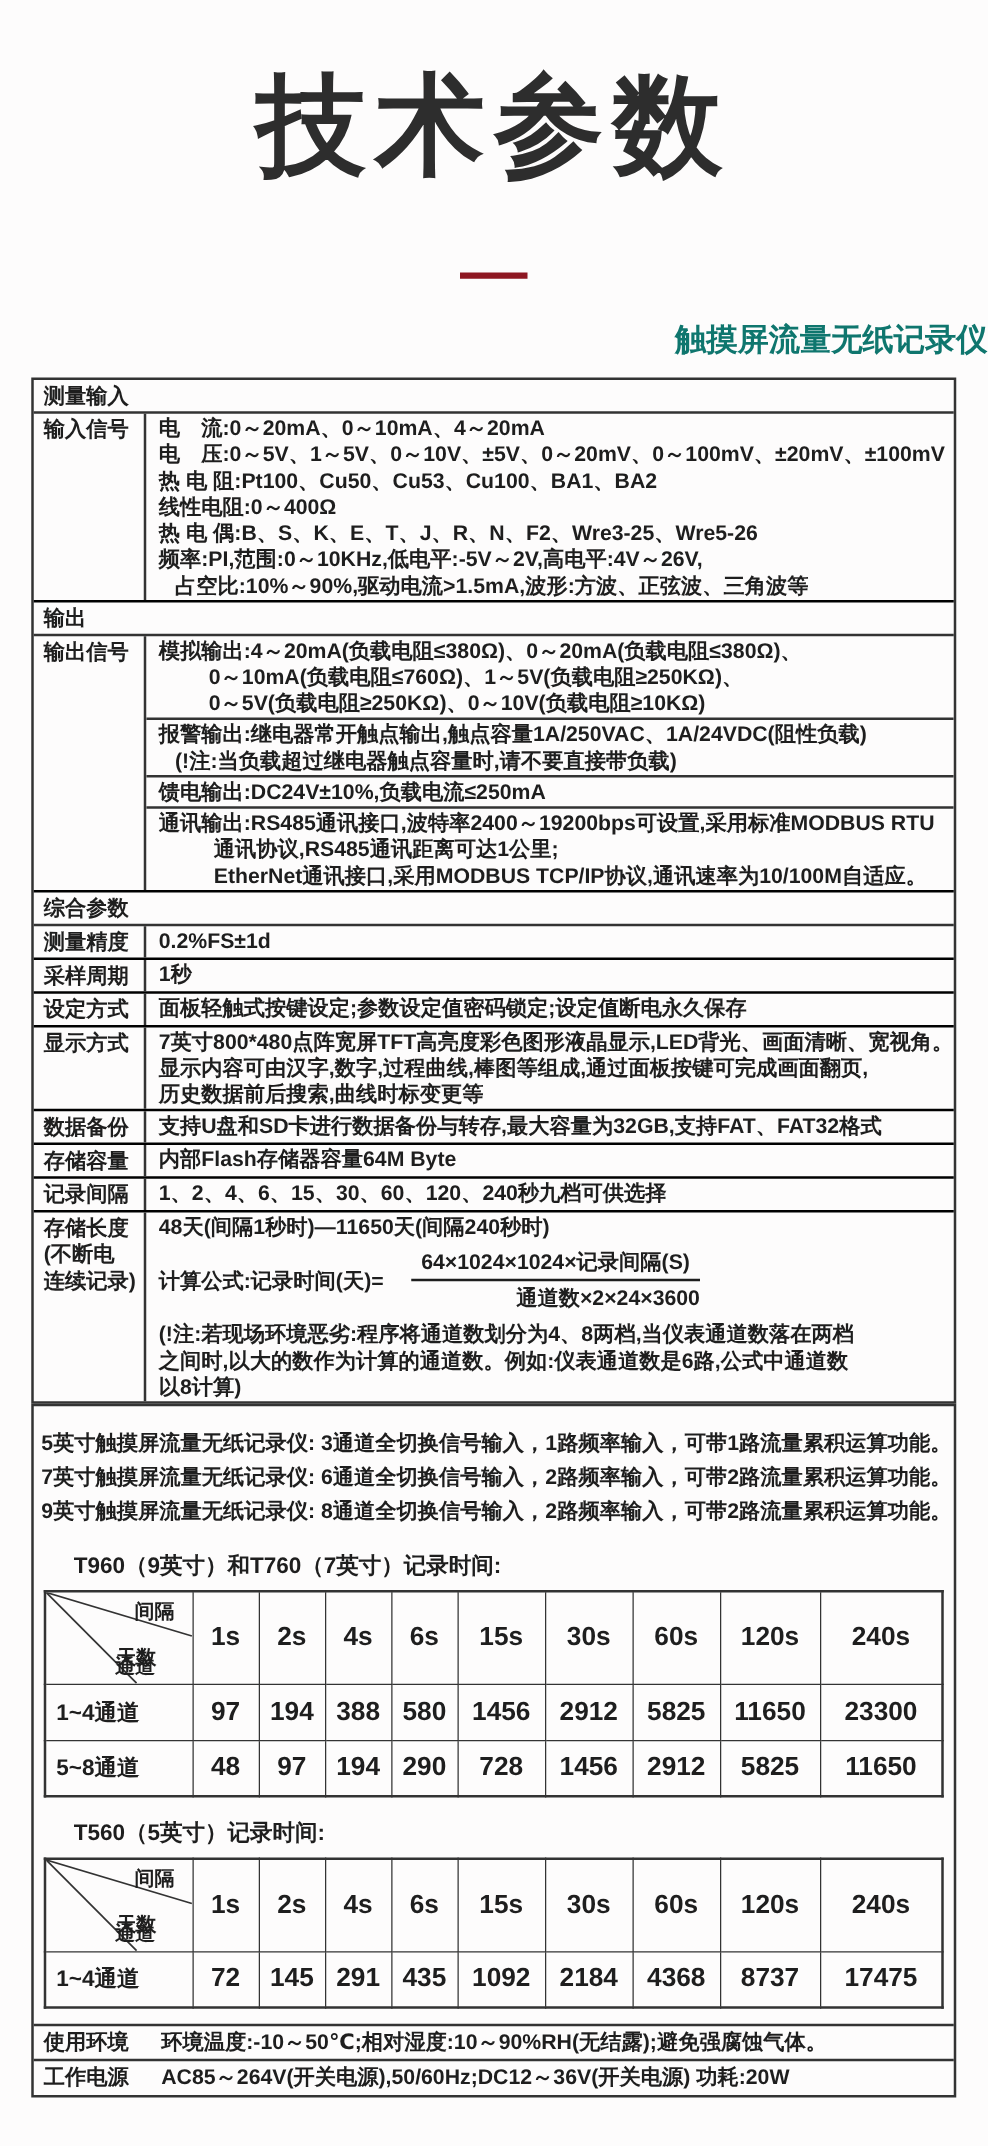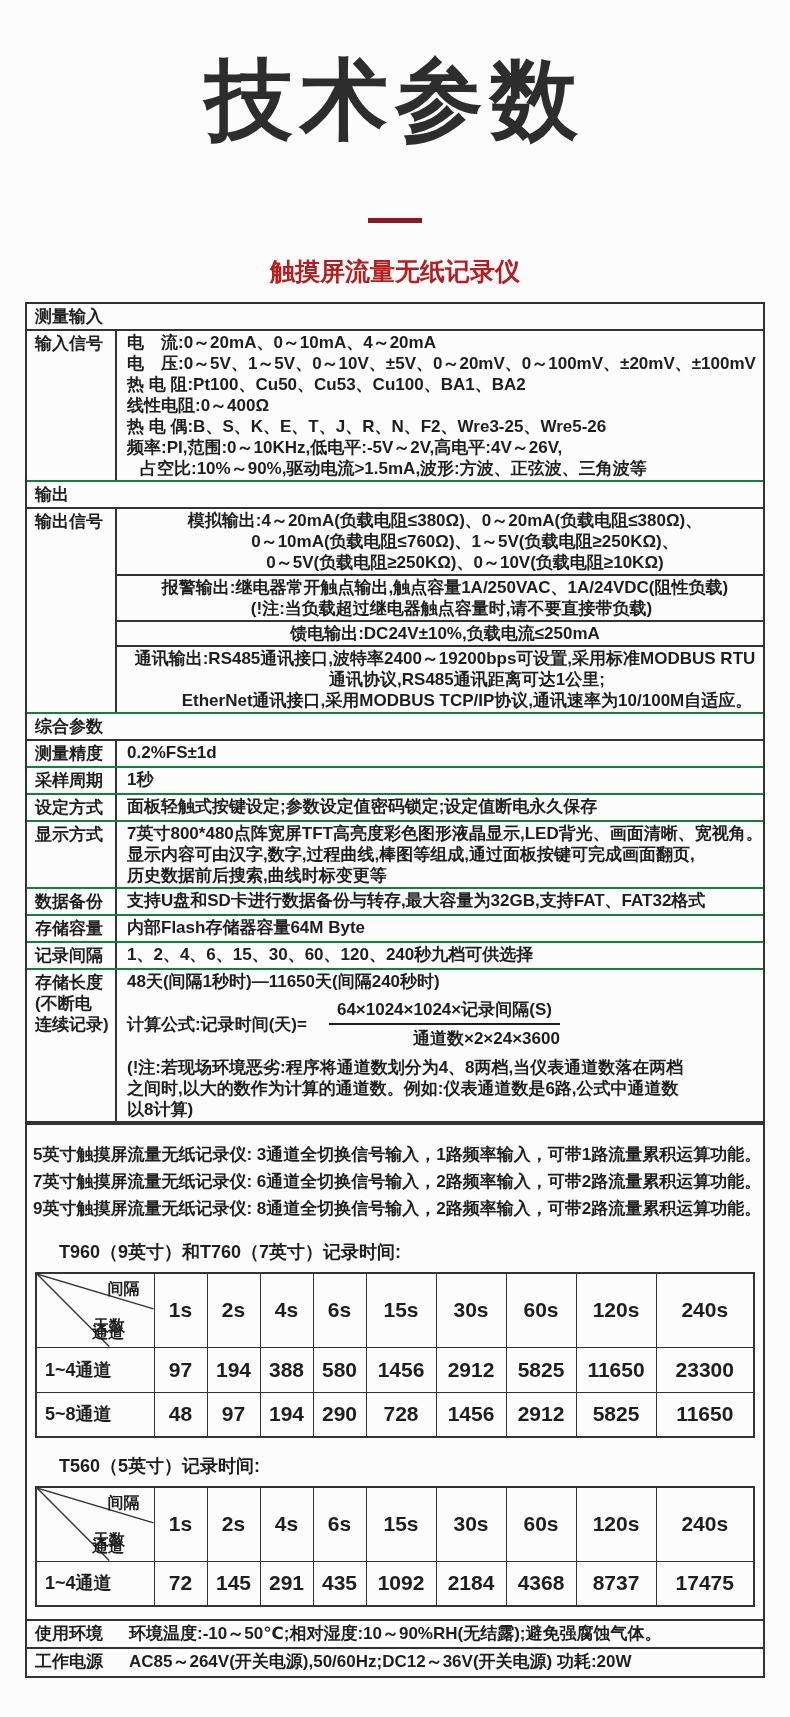--- a/index.html
+++ b/index.html
@@ -8,39 +8,39 @@
     height:1717px; background:#fdfcfc; color:#222;
     font-family:"Liberation Sans","DejaVu Sans",sans-serif;
     overflow:hidden; position:relative;
   }
   .page-title {
     margin-top:52px; text-align:center;
     font-size:88px; line-height:96px; font-weight:900; letter-spacing:7px;
     color:#2d2d2d; white-space:nowrap;
   }
   .accent-dash { width:54px; height:5px; background:#8e1722; margin:70px auto 0; }
-  .subtitle { margin-top:32px; text-align:center; font-size:25px; font-weight:700; color:#b91c1c; }
+  .subtitle { margin-top:32px; text-align:right; font-size:25px; font-weight:700; color:#0f766e; }
 
   
   .block1 {
     margin:14px 25px 0; border:2px solid #333;
     font-size:17px; font-weight:600; color:#1e1e1e; line-height:21px;
   }
   .sec-row { padding:2px 8px; border-bottom:2px solid #333; white-space:nowrap; }
-  .row { display:flex; border-bottom:2px solid #15803d; }
+  .row { display:flex; border-bottom:2px solid #000000; }
   .row:last-child, .block1 .row.no-bb { border-bottom:none; }
   .label-cell { flex:0 0 90px; border-right:2px solid #333; padding:2px 2px 2px 8px; }
   .content-cell { flex:1; padding:1px 0 1px 10px; overflow:hidden; }
   .line { white-space:nowrap; }
   .ind-1 { padding-left:13px; }
   .ind-2 { padding-left:40px; }
   .ind-3 { padding-left:44px; }
   .sub { border-bottom:2px solid #333; padding:1px 0 1px 10px; }
   .sub:last-child { border-bottom:none; }
-  .osig-content { padding:0;text-align:center; }
+  .osig-content { padding:0; }
   
   .formula-line { display:flex; align-items:center; margin:7px 0 6px; }
   .frac { display:inline-block; text-align:center; margin-left:22px; }
   .frac .num { display:block; border-bottom:2px solid #1e1e1e; padding:0 8px 3px; white-space:nowrap; }
   .frac .den { display:block; padding-top:3px; white-space:nowrap;text-align:right; }
   .note { margin-top:8px; }
 
   
   .block2 { margin:0 25px; border:2px solid #333; border-top:none; color:#1e1e1e; }
   .block2-top { border-top:2px solid #333; }

